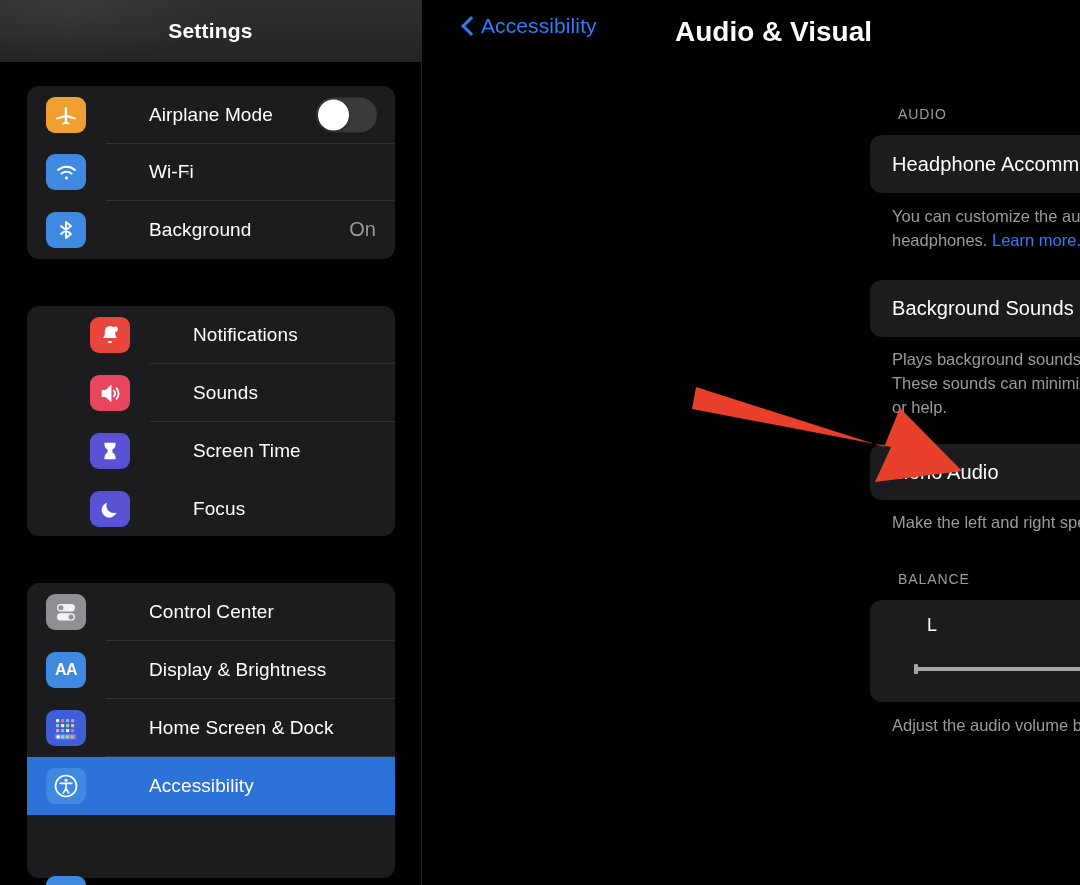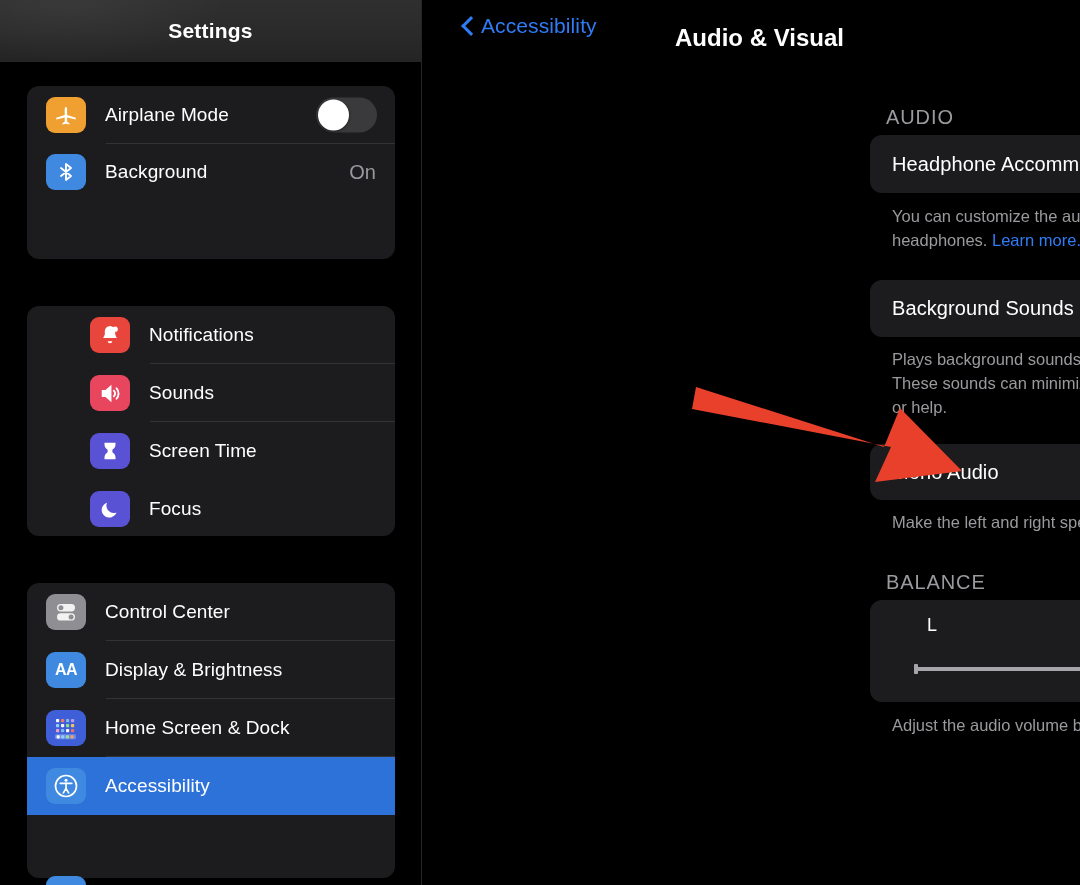--- a/index.html
+++ b/index.html
@@ -30,21 +30,21 @@
   }
   .side-card {
     position: absolute; left: 27px; width: 368px;
     background: #1c1c1e; border-radius: 12px; overflow: hidden;
   }
   #side-card-1 { top: 86px; height: 173px; }
   #side-card-2 { top: 306px; height: 230px; padding-left: 44px; }
   #side-card-3 { top: 583px; height: 295px; }
   .side-row {
     position: relative; display: flex; align-items: center;
-    height: 57.5px; padding-left: 19px;
+    height: 57.5px; padding-left: 19px; gap: 44px;
   }
   #side-card-2 .side-row, #side-card-3 .side-row { height: 58px; }
   .side-row.selected { background: #2d72d9; }
   .side-sep {
     position: absolute; left: 79px; right: 0; bottom: 0; height: 1px;
     background: #333336;
   }
   .app-icon {
     width: 40px; height: 36px; border-radius: 9px; flex: 0 0 40px;
     display: flex; align-items: center; justify-content: center;
@@ -95,26 +95,26 @@
   #chevron-back {
     display: inline-block; width: 11px; height: 18px; position: relative;
   }
   #chevron-back::before {
     content: ""; position: absolute; left: 1px; top: 2px;
     width: 11px; height: 11px; border-left: 3px solid #2f7cf6;
     border-bottom: 3px solid #2f7cf6; transform: rotate(45deg);
   }
   #back-label { font-size: 21px; color: #2f7cf6; letter-spacing: .1px; }
   #detail-title {
-    position: absolute; left: 253px; top: 24px;
-    font-size: 24px; font-weight: bold; color: #fff;
+    position: absolute; left: 253px; top: 16px;
+    font-size: 28px; font-weight: bold; color: #fff;
   }
 
   .group-header {
-    position: absolute; left: 464px; font-size: 20px; color: #9b9b9f;
+    position: absolute; left: 476px; font-size: 14px; color: #9b9b9f;
     letter-spacing: .9px;
   }
   .detail-card {
     position: absolute; left: 448px; width: 605px;
     background: #1c1c1e; border-radius: 12px;
   }
   .detail-row {
     position: relative; height: 100%; display: flex; align-items: center;
     padding-left: 22px;
   }
@@ -165,20 +165,32 @@
               <path d="M21 14.5l-8-2.6V6.2c0-.9-.5-1.7-1.1-1.7s-1.1.8-1.1 1.7v5.7L3 14.5v1.7l7.8-1.8v3.9l-2.2 1.3v1.2l3.3-.8 3.3.8v-1.2L13 18.3v-3.9l8 1.8v-1.7z"></path>
             </svg>
         </div>
         <div class="side-label">Airplane Mode</div>
         <div class="ios-toggle">
             <div class="knob"></div>
           </div>
         <div class="side-sep"></div>
       </div>
 
+      <div class="side-row">
+        <div class="app-icon" style="background:#3f8ae0;">
+          <svg width="25" height="25" viewBox="0 0 24 24" fill="none" stroke="#fff" stroke-width="2" stroke-linecap="round">
+            <path d="M4 9.5a12 12 0 0 1 16 0"></path>
+              <path d="M7.2 13a7.6 7.6 0 0 1 9.6 0"></path>
+              <circle cx="12" cy="17.2" r="1.5" fill="#fff" stroke="none"></circle>
+          </svg>
+        </div>
+        <div class="side-label">Wi-Fi</div>
+        <div class="side-dot"></div>
+        <div class="side-sep"></div>
+      </div>
 
       <div class="side-row">
         <div class="app-icon" style="background:#3f8ae0;">
           <svg width="24" height="24" viewBox="0 0 24 24" fill="none" stroke="#fff" stroke-width="1.9" stroke-linejoin="round" stroke-linecap="round">
             <path d="M7 8l10 8-5 4V4l5 4L7 16"></path>
           </svg>
         </div>
         <div class="side-label">Background</div>
         <div class="side-value">On</div>
       </div>

